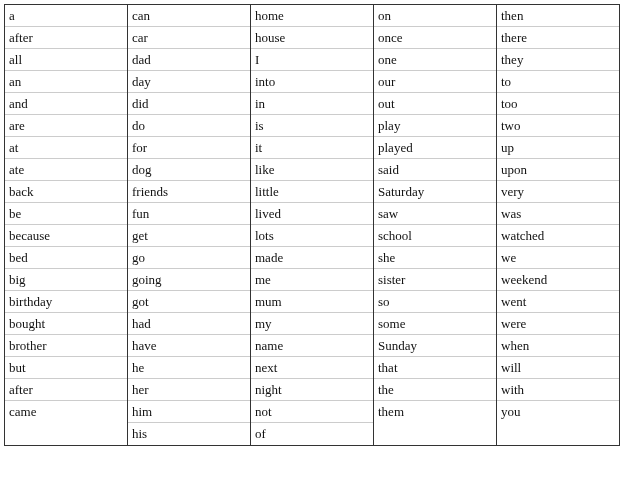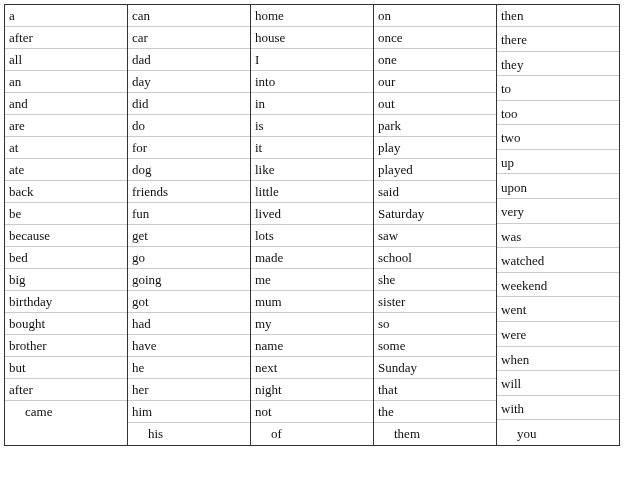--- a/index.html
+++ b/index.html
@@ -23,34 +23,32 @@
       width: 622px;
     }
     .column {
       flex: 1;
       border-right: 1.5px solid #333;
       display: flex;
       flex-direction: column;
     }
     .column:last-child {
       border-right: none;
-      justify-content: space-between;
     }
     .word-cell {
       border-bottom: 1px solid #ccc;
       padding: 2px 4px;
       min-height: 22px;
       display: flex;
       align-items: center;
       color: #111;
       white-space: nowrap;
     }
     .word-cell:last-child {
       border-bottom: none;
-      margin-left: 16px;
     }
   </style>
 </head>
 <body>
 
 <div class="word-grid">
 <div class="column">
       <div class="word-cell">a</div>
       <div class="word-cell">after</div>
       <div class="word-cell">all</div>
@@ -114,21 +112,20 @@
       <div class="word-cell">night</div>
       <div class="word-cell">not</div>
       <div class="word-cell">of</div>
     </div>
     <div class="column">
       <div class="word-cell">on</div>
       <div class="word-cell">once</div>
       <div class="word-cell">one</div>
       <div class="word-cell">our</div>
       <div class="word-cell">out</div>
-      <div class="word-cell">park</div>
       <div class="word-cell">play</div>
       <div class="word-cell">played</div>
       <div class="word-cell">said</div>
       <div class="word-cell">Saturday</div>
       <div class="word-cell">saw</div>
       <div class="word-cell">school</div>
       <div class="word-cell">she</div>
       <div class="word-cell">sister</div>
       <div class="word-cell">so</div>
       <div class="word-cell">some</div>
@@ -142,20 +139,21 @@
       <div class="word-cell">there</div>
       <div class="word-cell">they</div>
       <div class="word-cell">to</div>
       <div class="word-cell">too</div>
       <div class="word-cell">two</div>
       <div class="word-cell">up</div>
       <div class="word-cell">upon</div>
       <div class="word-cell">very</div>
       <div class="word-cell">was</div>
       <div class="word-cell">watched</div>
+      <div class="word-cell">we</div>
       <div class="word-cell">weekend</div>
       <div class="word-cell">went</div>
       <div class="word-cell">were</div>
       <div class="word-cell">when</div>
       <div class="word-cell">will</div>
       <div class="word-cell">with</div>
       <div class="word-cell">you</div>
     </div>
   </div>
 

